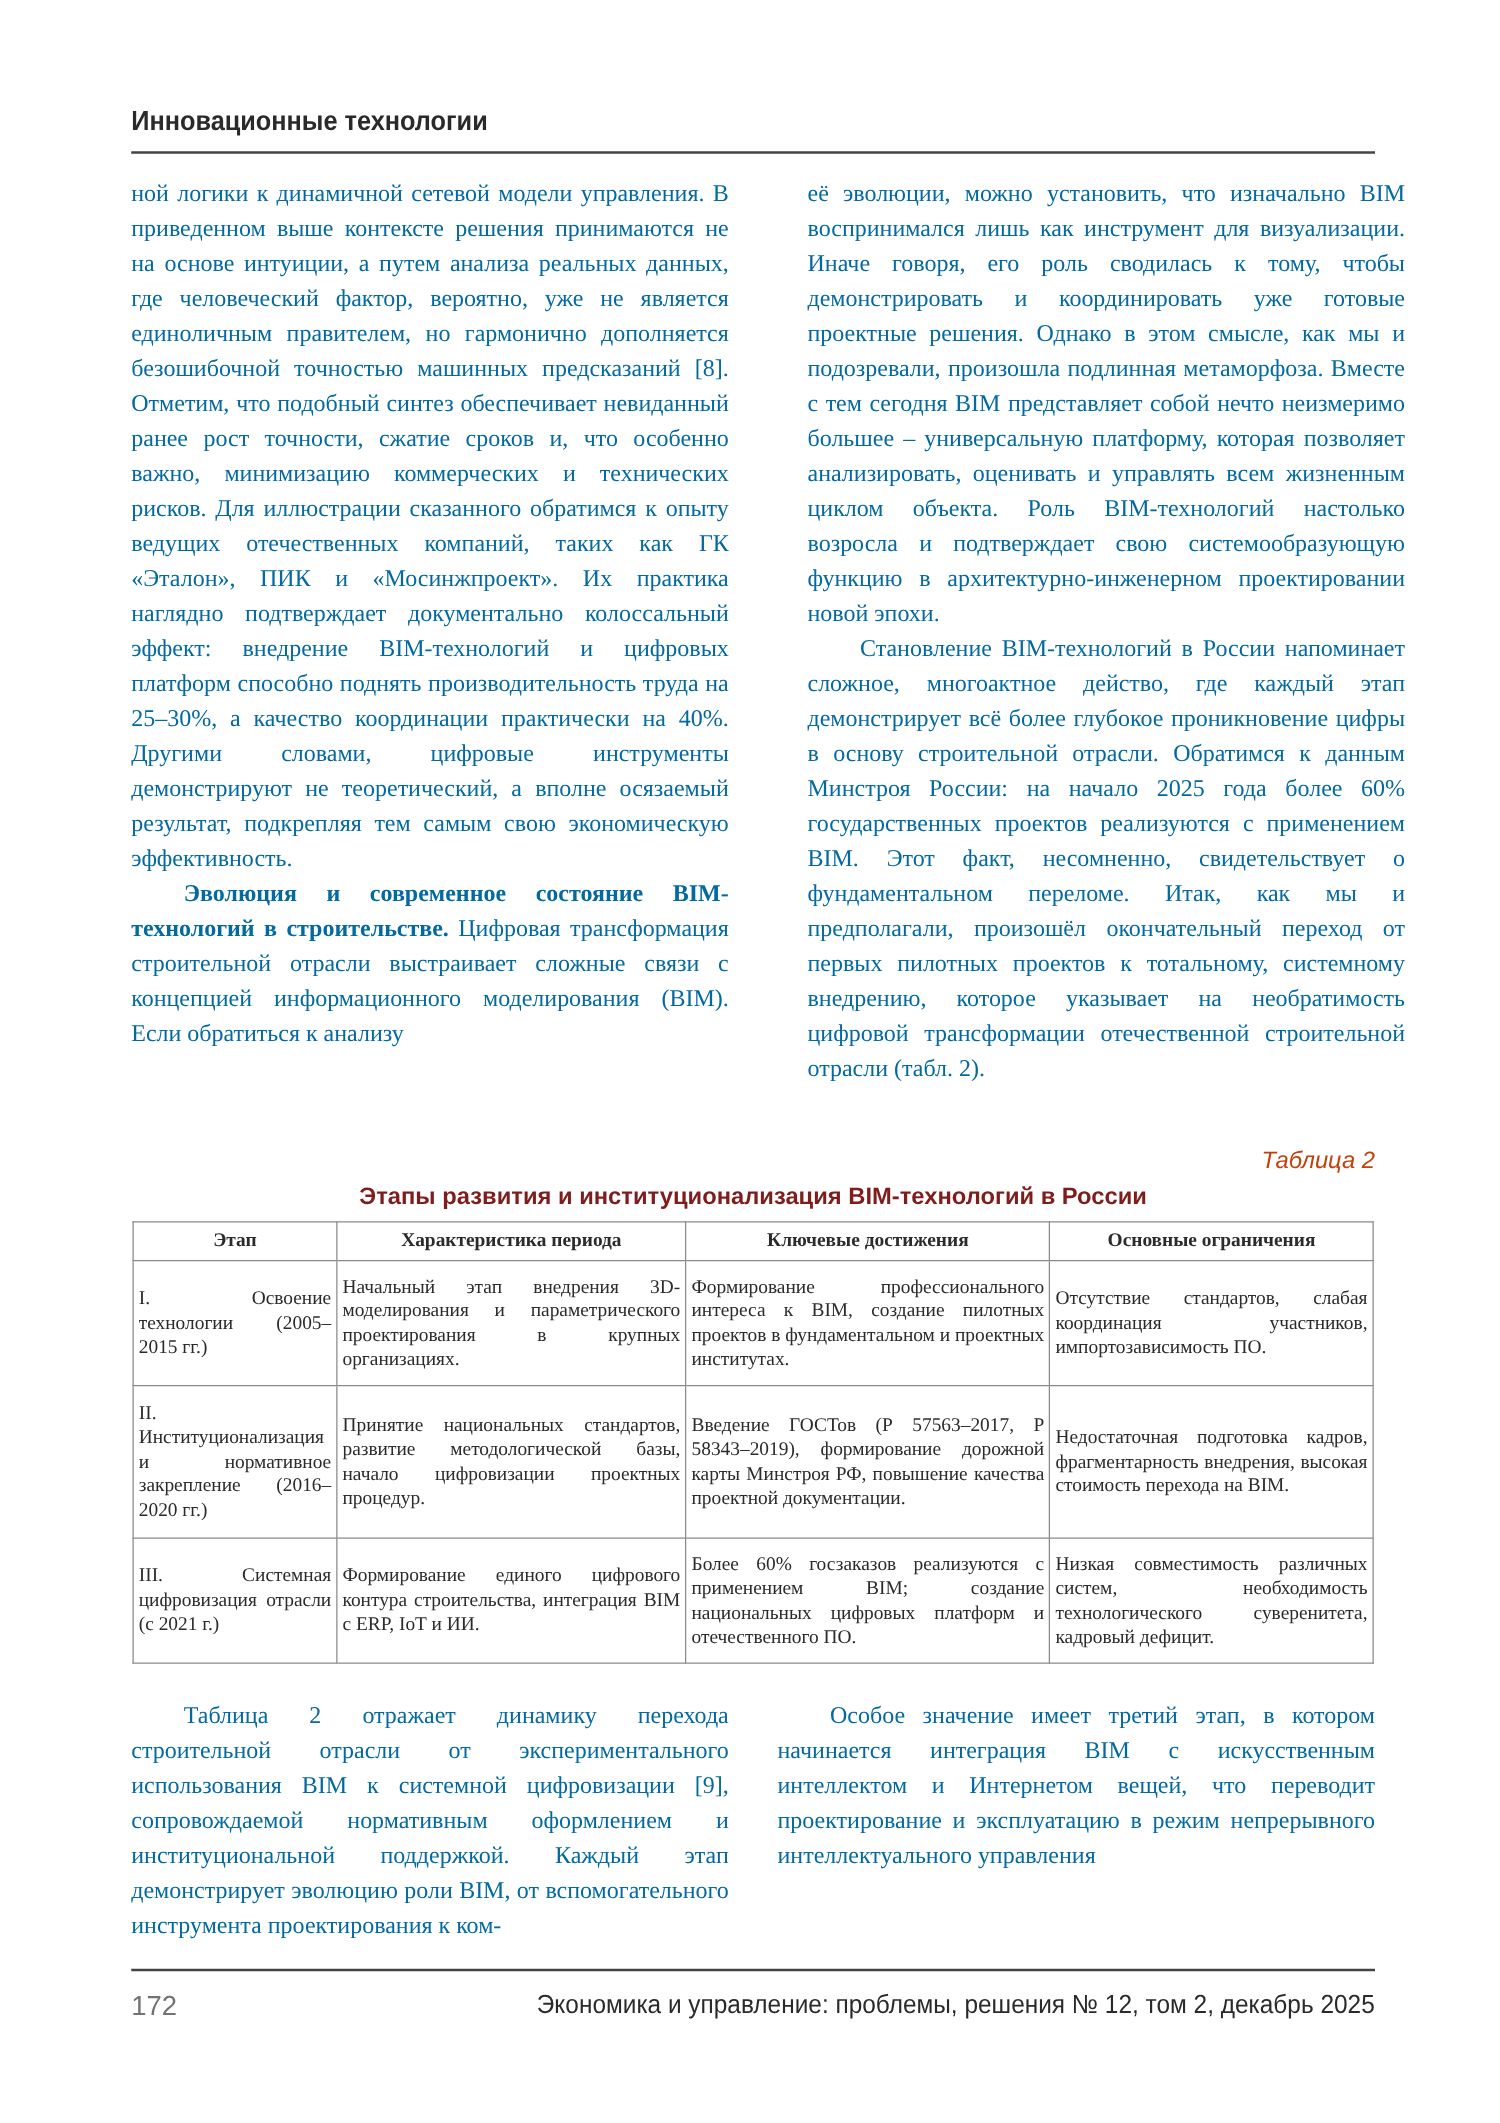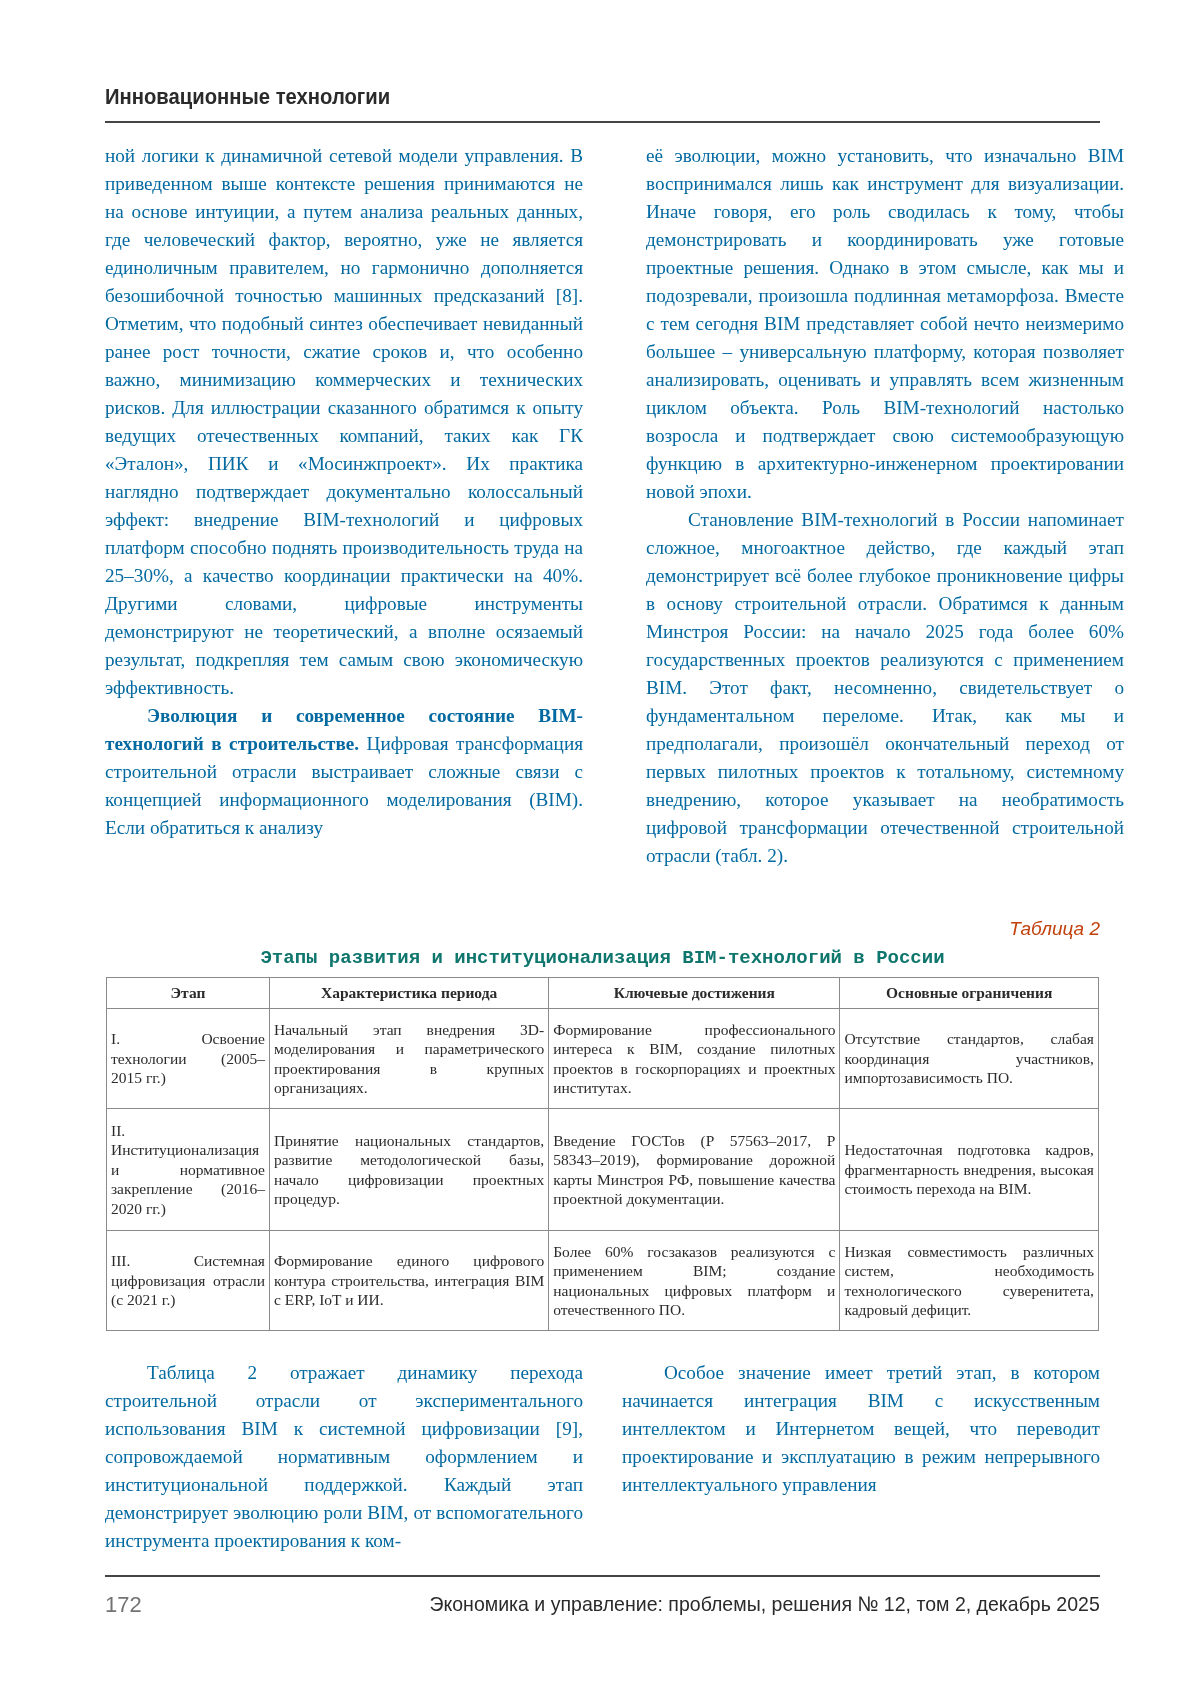--- a/index.html
+++ b/index.html
@@ -23,21 +23,21 @@
   .col-right-top { left: 622px; top: 142px; margin-left: 24px; }
   .col-left-bottom { left: 105px; top: 1359px; font-family: Liberation Serif, serif; }
   .col-right-bottom { left: 622px; top: 1359px; }
   .bold-lead { font-weight: bold; margin-top: 24px; }
   .table-label {
     position: absolute; right: 100px; top: 918px;
     font-family: Liberation Sans, sans-serif; font-style: italic; font-size: 19px; color: #c2410c;
   }
   .table-title {
     position: absolute; left: 105px; width: 995px; top: 947px; text-align: center;
-    font-family: Liberation Mono, monospace; font-weight: bold; font-size: 19px; color: #0f766e;
+    font-family: Liberation Sans, sans-serif; font-weight: bold; font-size: 19px; color: #7f1d1d;
   }
   table.stages {
     position: absolute; left: 106px; top: 977px; width: 993px;
     border-collapse: collapse; table-layout: fixed;
     font-family: "Liberation Serif", serif; font-size: 15.5px; line-height: 19.5px; color: #2b2b2b;
   }
   table.stages th, table.stages td { border: 1.4px solid #8a8a8a; padding: 2px 4px; vertical-align: middle; text-align: justify; }
   table.stages th { font-weight: bold; text-align: center; font-size: 15.5px; height: 26px; }
   table.stages td.c-stage { text-align: justify; }
   .footer-page {
@@ -81,21 +81,21 @@
       <th>Этап</th>
       <th>Характеристика периода</th>
       <th>Ключевые достижения</th>
       <th>Основные ограничения</th>
     </tr>
   </thead>
   <tbody>
     <tr style="height:100px">
       <td class="c-stage">I. Освоение технологии (2005–2015 гг.)</td>
       <td>Начальный этап внедрения 3D-моделирования и параметрического проектирования в крупных организациях.</td>
-      <td>Формирование профессионального интереса к BIM, создание пилотных проектов в госкорпорациях и проектных институтах.</td>
+      <td>Формирование профессионального интереса к BIM, создание пилотных проектов в фундаментальном и проектных институтах.</td>
       <td>Отсутствие стандартов, слабая координация участников, импортозависимость ПО.</td>
     </tr>
     <tr style="height:122px">
       <td class="c-stage">II. Институционализация и нормативное закрепление (2016–2020 гг.)</td>
       <td>Принятие национальных стандартов, развитие методологической базы, начало цифровизации проектных процедур.</td>
       <td>Введение ГОСТов (Р 57563–2017, Р 58343–2019), формирование дорожной карты Минстроя РФ, повышение качества проектной документации.</td>
       <td>Недостаточная подготовка кадров, фрагментарность внедрения, высокая стоимость перехода на BIM.</td>
     </tr>
     <tr style="height:100px">
       <td class="c-stage">III. Системная цифровизация отрасли (с 2021 г.)</td>

